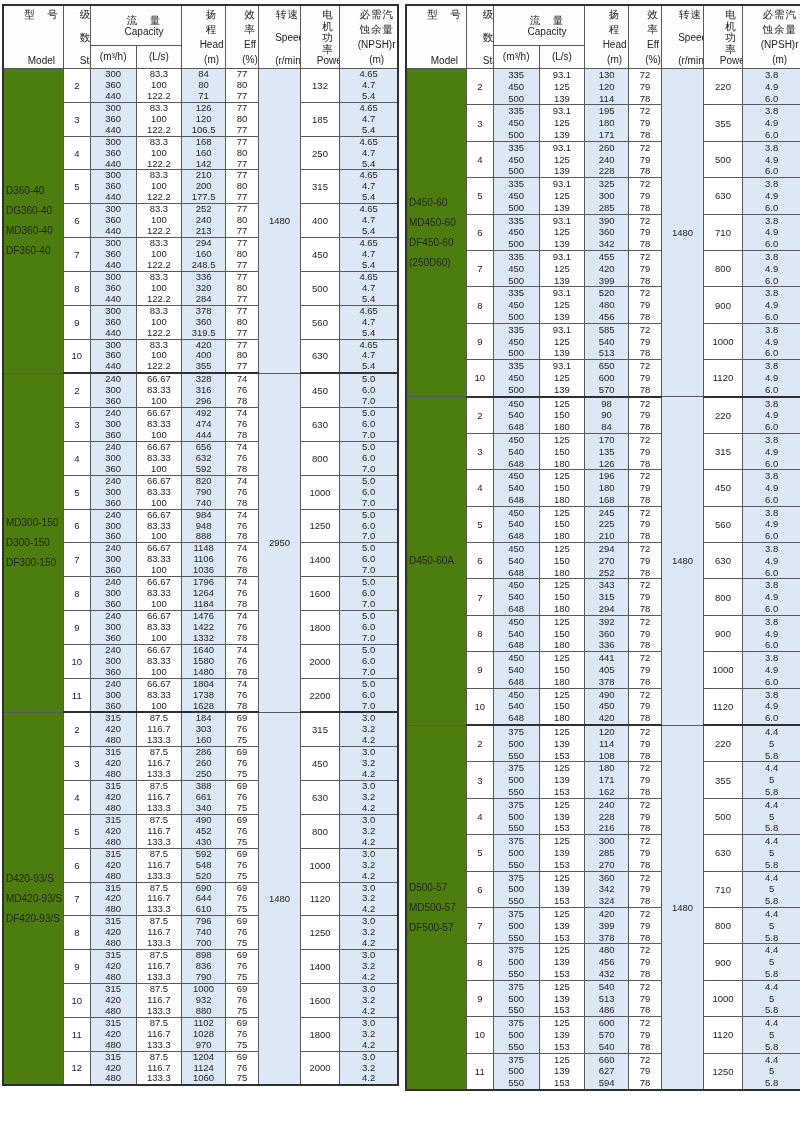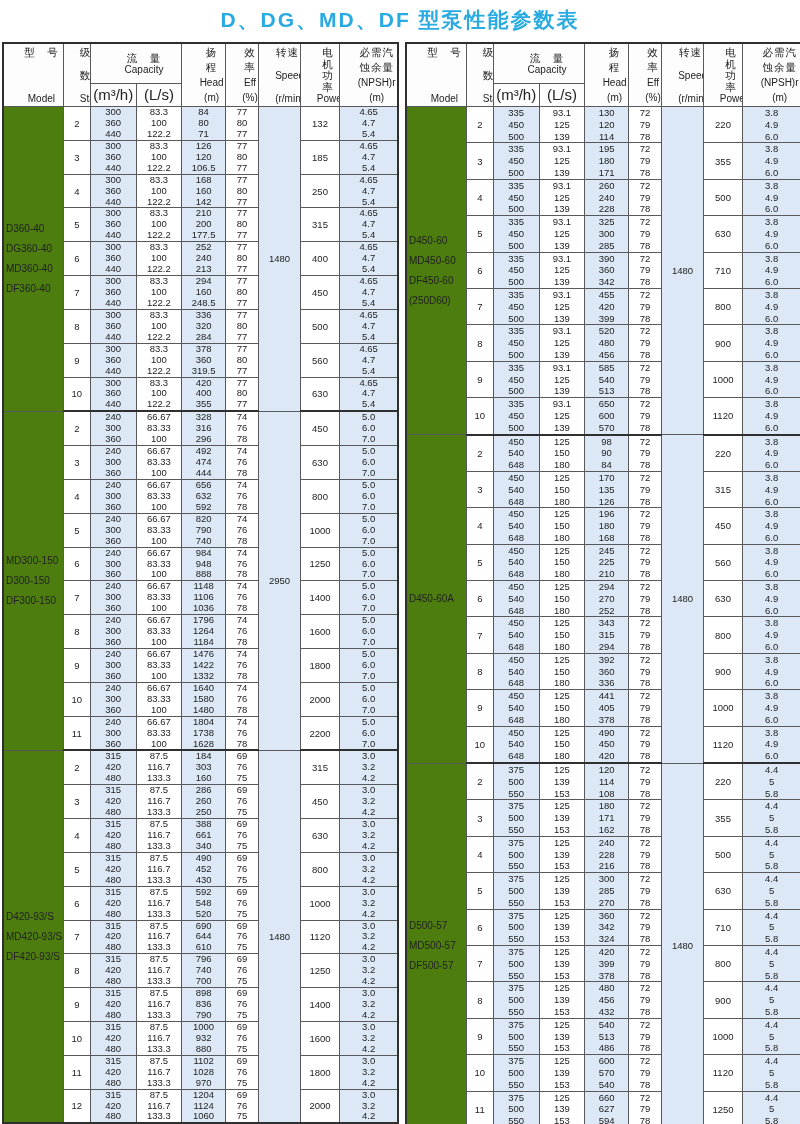--- a/index.html
+++ b/index.html
@@ -27,38 +27,37 @@
     padding: 0; overflow: hidden;
   }
   .ptable thead th { font-weight: normal; background: #fdfdfd; }
   .hcell {
     display: flex; flex-direction: column; justify-content: space-between;
     height: 62px; padding: 3px 0 2px 16px;
     font-size: 10px; line-height: 11.5px;
   }
   .hcell .zh { font-size: 10.5px; letter-spacing: 1px; }
   .hgroup { height: 36px; justify-content: center; }
-  .hunit { font-size: 15px; height: 22px; line-height: 22px; }
+  .hunit { font-size: 10px; height: 22px; line-height: 22px; }
   td.c-shade { background: #dce8f5; }
   td.c-model {
     background: #4d7c0f; text-align: left;
     font-size: 10px; padding-left: 2px; margin-top: 40px;
   }
   .model-name { margin: 9px 0; white-space: nowrap; letter-spacing: 0; }
   td.c-mid { font-size: 9.5px; }
   .ln { font-size: 9.5px; }
   .t-left .ln  { height: 10.95px; line-height: 10.95px; }
   .t-right .ln { height: 11.8px;  line-height: 11.8px; }
   tr.sec-last td { border-bottom: 2px solid #2f2f2f; }
 </style>
 </head>
 <body>
 
 <div class="page">
-  <h1 class="title">D、DG、MD、DF 型泵性能参数表</h1>
   <div class="tables">
     <div id="table-left">
         <table class="ptable t-left">
           <colgroup>
             <col style="width: 58px;">
             <col style="width: 26px;">
             <col style="width: 44px;">
             <col style="width: 44px;">
             <col style="width: 42px;">
             <col style="width: 32px;">

